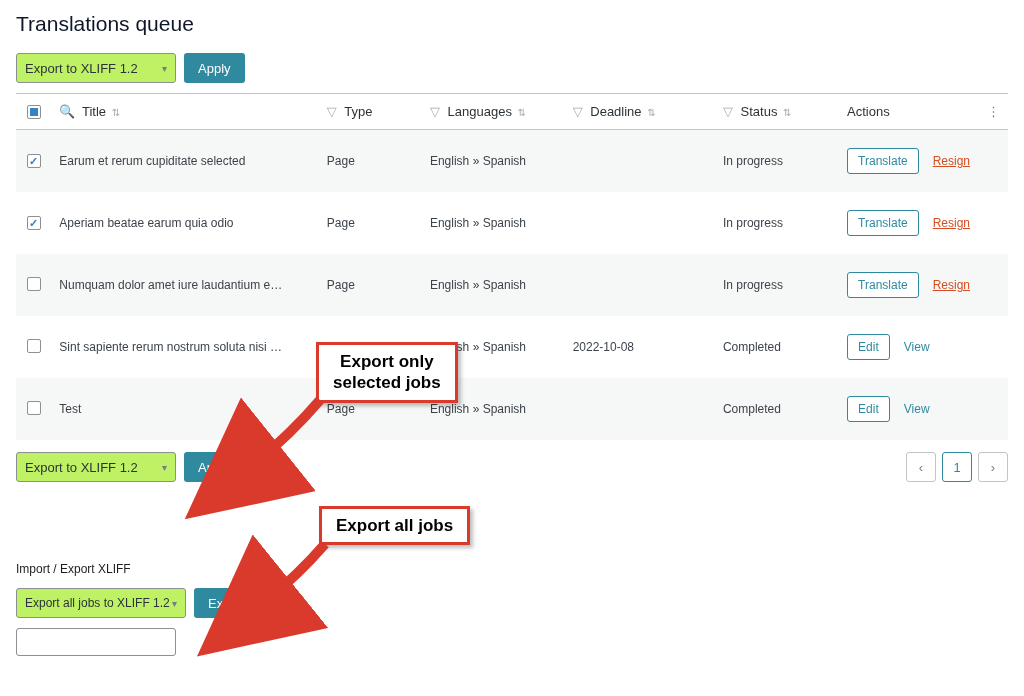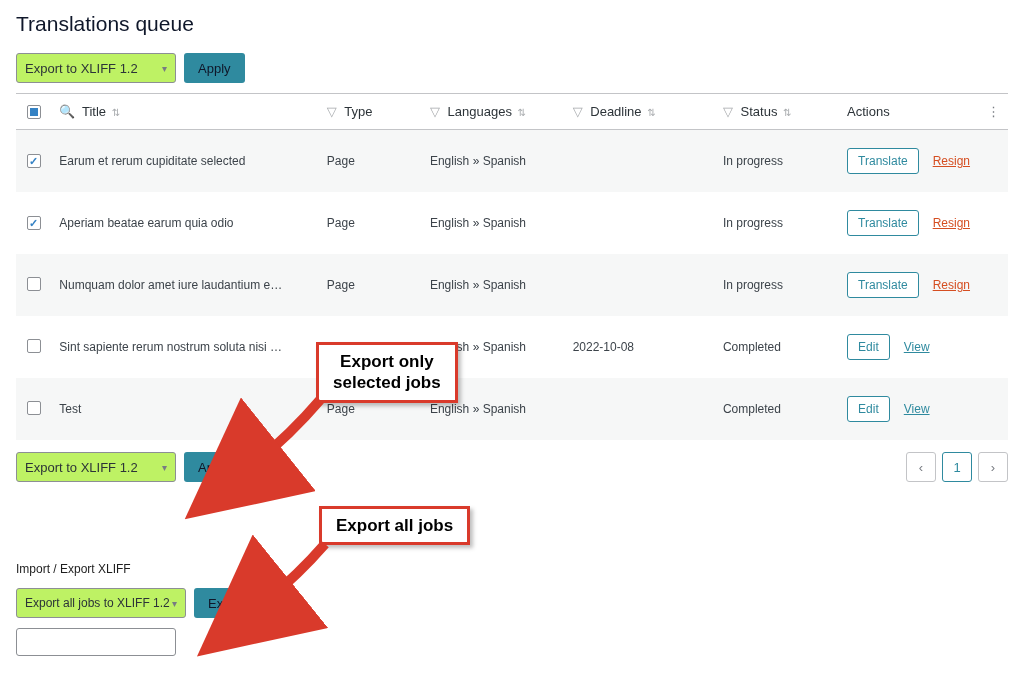--- a/index.html
+++ b/index.html
@@ -2,23 +2,23 @@
 <html><head>
 <meta charset="utf-8">
 <style>
 * { box-sizing: border-box; margin: 0; padding: 0; }
 body { font-family: -apple-system, BlinkMacSystemFont, "Segoe UI", Arial, sans-serif; background: #fff; color: #1e1e1e; font-size: 13px; width: 1024px; }
 .container { padding: 12px 16px; }
 h2 { font-size: 21px; font-weight: 500; color: #0f172a; margin-bottom: 17px; }
 .controls-row { display: flex; gap: 8px; align-items: center; margin-bottom: 10px; }
 .select { display: inline-flex; align-items: center; justify-content: space-between; border: 1px solid #8c8f94; background: #bef264; padding: 4px 8px; font-size: 13px; color: #2c3338; width: 160px; height: 30px; border-radius: 3px; }
 .select .chev { color: #787c82; font-size: 10px; }
-.btn { background: #2f8a9f; color: #0f172a; border: none; padding: 0 14px; height: 30px; font-size: 13px; border-radius: 3px; cursor: pointer; }
+.btn { background: #2f8a9f; color: #ffffff; border: none; padding: 0 14px; height: 30px; font-size: 13px; border-radius: 3px; cursor: pointer; }
 .btn-outline { background: #fff; color: #2f8a9f; border: 1px solid #2f8a9f; padding: 3px 10px; border-radius: 3px; font-size: 12px; cursor: pointer; height: 26px; }
-.link-action { color: #2f8a9f; text-decoration: underline; font-size: 12px; cursor: pointer; }
+.link-action { color: #2f8a9f; font-size: 12px; cursor: pointer; }
 .link-resign { color: #d54e21; text-decoration: underline; font-size: 12px; cursor: pointer; }
 table { width: 100%; border-collapse: collapse; }
 thead th { text-align: left; font-weight: 500; color: #2c3338; font-size: 13px; padding: 10px 8px; border-bottom: 1px solid #c3c4c7; border-top: 1px solid #c3c4c7; }
 thead th .sort { color: #a7aaad; font-size: 10px; margin-left: 2px; }
 thead th .filter-icon { color: #a7aaad; margin-right: 4px; }
 tbody tr { border-bottom: 0; }
 tbody tr:nth-child(odd) { background: #f6f7f7; }
 tbody tr:nth-child(even) { background: #fff; }
 tbody td { padding: 18px 8px; font-size: 12px; color: #3c434a; vertical-align: middle; }
 .col-check { width: 36px; text-align: center; }

